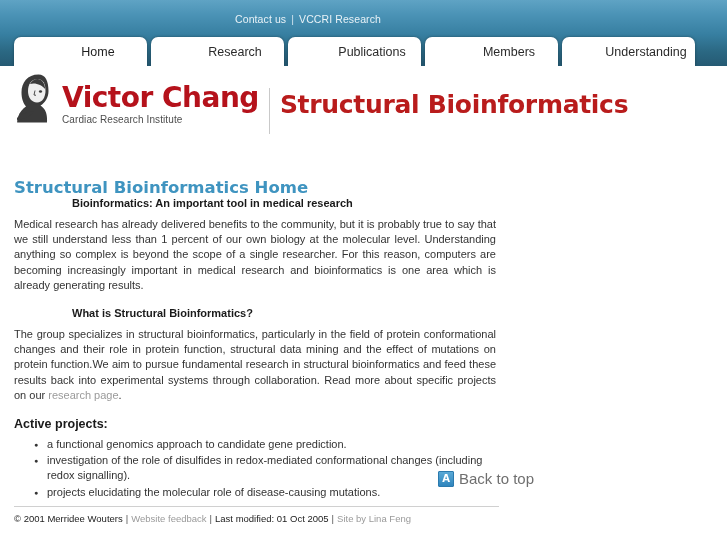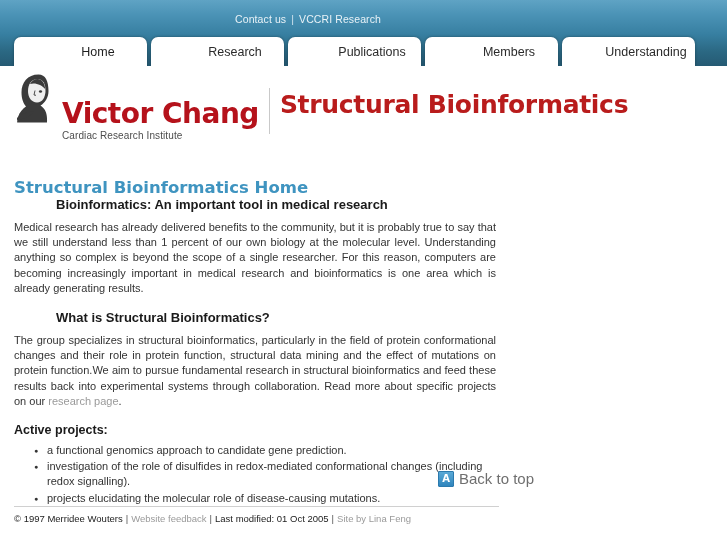--- a/index.html
+++ b/index.html
@@ -90,21 +90,21 @@
     align-items: flex-start;
   }
   #logo-head {
     width: 46px;
     height: 52px;
     margin-top: 2px;
     margin-right: 2px;
   }
   #logo-words {
     position: relative;
-    margin-top: 30px;
+    margin-top: 14px;
   }
   #vc-name {
     font-size: 28px;
     font-weight: bold;
     color: #b5121b;
     letter-spacing: -0.5px;
     line-height: 1;
     font-family: "DejaVu Sans", sans-serif;
   }
   #vc-sub {
@@ -137,24 +137,24 @@
     width: 482px;
   }
   #page-heading {
     font-size: 16.5px;
     font-weight: bold;
     color: #3f94c0;
     margin: 0 0 0 0;
     font-family: "DejaVu Sans", sans-serif;
   }
   .section-heading {
-    font-size: 13px;
+    font-size: 11px;
     font-weight: bold;
     color: #1a1a1a;
-    margin: 0 0 8px 0;
+    margin: 0 0 8px 16px;
     padding-left: 42px;
   }
   .body-text {
     font-size: 11px;
     color: #333333;
     line-height: 15.2px;
     text-align: justify;
     margin: 0 0 14px 0;
   }
   .inline-link {
@@ -320,14 +320,14 @@
 </div>
 
 <a id="back-to-top" href="#">
   <span id="back-to-top-icon">A</span>
   <span id="back-to-top-label">Back to top</span>
 </a>
 
 <div id="footer-rule"></div>
 
 <div id="footer">
-  <span class="f-strong">© 1997 Merridee Wouters</span><span class="f-sep">|</span><a class="f-muted" href="#">Website feedback</a><span class="f-sep">|</span><span class="f-strong">Last modified: 01 Oct 2005</span><span class="f-sep">|</span><span class="f-muted">Site by Lina Feng</span>
+  <span class="f-strong">© 2001 Merridee Wouters</span><span class="f-sep">|</span><a class="f-muted" href="#">Website feedback</a><span class="f-sep">|</span><span class="f-strong">Last modified: 01 Oct 2005</span><span class="f-sep">|</span><span class="f-muted">Site by Lina Feng</span>
 </div>
 
 </body></html>

